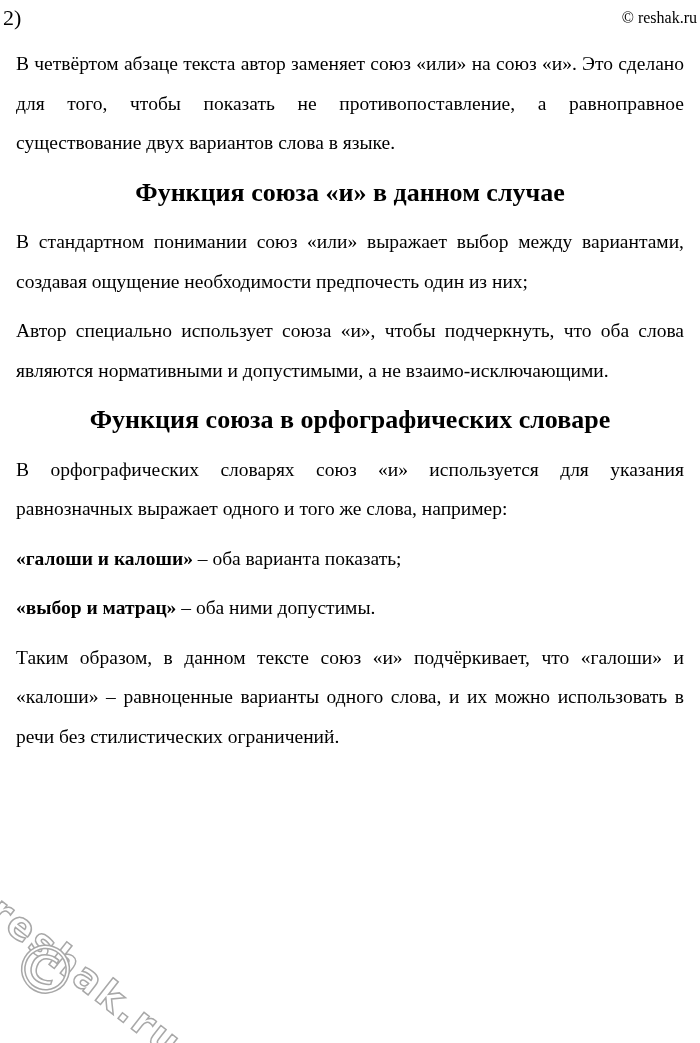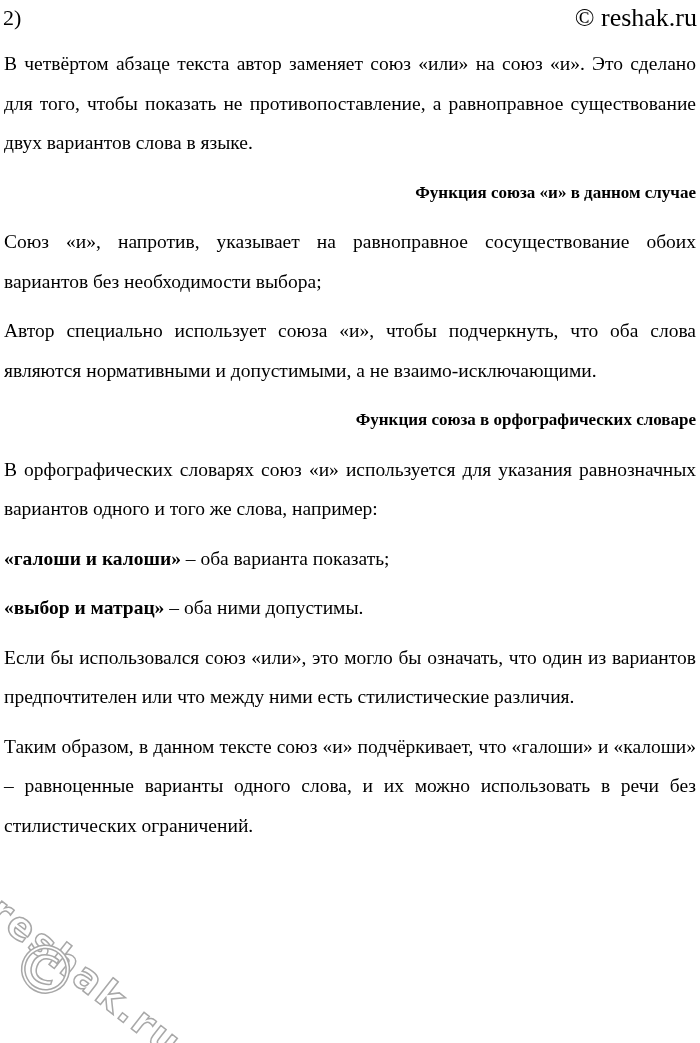--- a/index.html
+++ b/index.html
@@ -18,37 +18,37 @@
   }
   .page-header {
     display: flex;
     justify-content: space-between;
     align-items: flex-start;
     padding: 5px 3px 0 3px;
     font-size: 21px;
     line-height: 26px;
   }
   .task-number { font-size: 22px; }
-  .site-credit { font-size: 26px; }
+  .site-credit { font-size: 16px; }
   .content {
     position: relative;
     z-index: 1;
     margin-top: 13px;
-    padding: 0 4px;
+    padding: 0 16px;
     font-size: 19.5px;
     line-height: 39.5px;
     text-align: justify;
   }
   .content p.para {
     margin: 0 0 10px 0;
   }
   .content h2.heading {
-    font-size: 17px;
+    font-size: 26px;
     font-weight: bold;
-    text-align: right;
+    text-align: center;
     margin: 0 0 10px 0;
     line-height: 39.5px;
   }
   .bold { font-weight: bold; }
   .watermark {
     position: absolute;
     left: 0;
     top: 0;
     width: 700px;
     height: 1043px;
@@ -90,34 +90,33 @@
     <span class="task-number">2)</span>
     <span class="site-credit">© reshak.ru</span>
   </header>
 
   <main class="content">
 
     <p class="para"><span>В четвёртом абзаце текста автор заменяет союз «или» на союз «и». Это сделано для того, чтобы показать не противопоставление, а равноправное существование двух вариантов слова в языке.</span></p>
 
     <h2 class="heading"><span>Функция союза «и» в данном случае</span></h2>
 
+    <p class="para"><span>В стандартном понимании союз «или» выражает выбор между вариантами, создавая ощущение необходимости предпочесть один из них;</span></p>
 
-    <p class="para"><span>Союз «и», напротив, указывает на равноправное сосуществование обоих вариантов без необходимости выбора;</span></p>
 
     <p class="para"><span>Автор специально использует союза «и», чтобы подчеркнуть, что оба слова являются нормативными и допустимыми, а не взаимо-исключающими.</span></p>
 
     <h2 class="heading"><span>Функция союза в орфографических словаре</span></h2>
 
-    <p class="para"><span>В орфографических словарях союз «и» используется для указания равнозначных вариантов одного и того же слова, например:</span></p>
+    <p class="para"><span>В орфографических словарях союз «и» используется для указания равнозначных выражает одного и того же слова, например:</span></p>
 
     <p class="para"><span class="bold">«галоши и калоши»</span><span> – оба варианта показать;</span></p>
 
     <p class="para"><span class="bold">«выбор и матрац»</span><span> – оба ними допустимы.</span></p>
 
-    <p class="para"><span>Если бы использовался союз «или», это могло бы означать, что один из вариантов предпочтителен или что между ними есть стилистические различия.</span></p>
 
     <p class="para"><span>Таким образом, в данном тексте союз «и» подчёркивает, что «галоши» и «калоши» – равноценные варианты одного слова, и их можно использовать в речи без стилистических ограничений.</span></p>
 
   </main>
 
   <div class="watermark">
     <span class="wm-text">reshak.ru</span>
     <span class="wm-copyright">©</span>
   </div>
 

